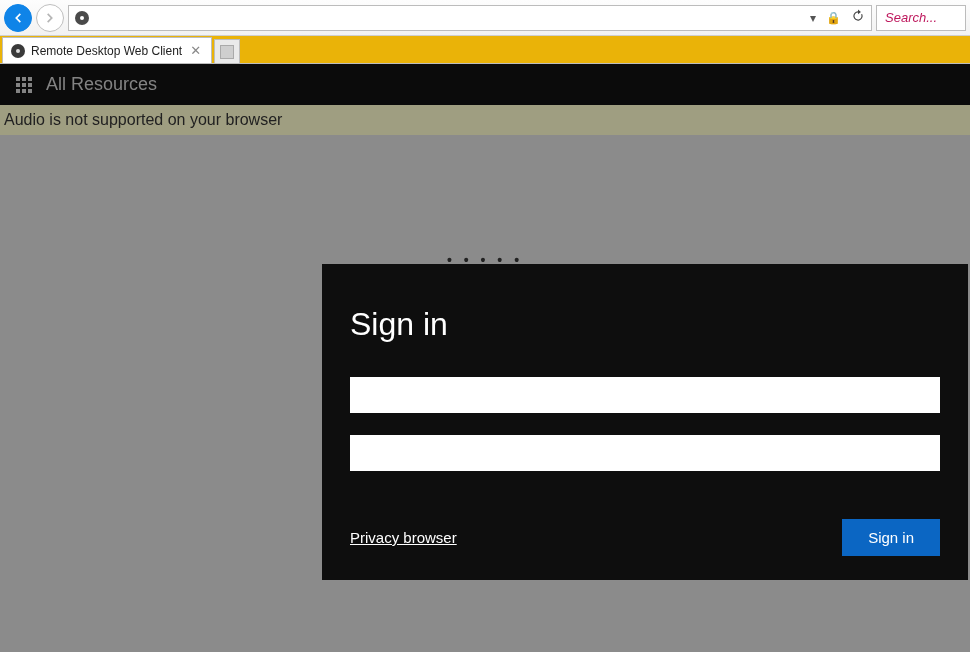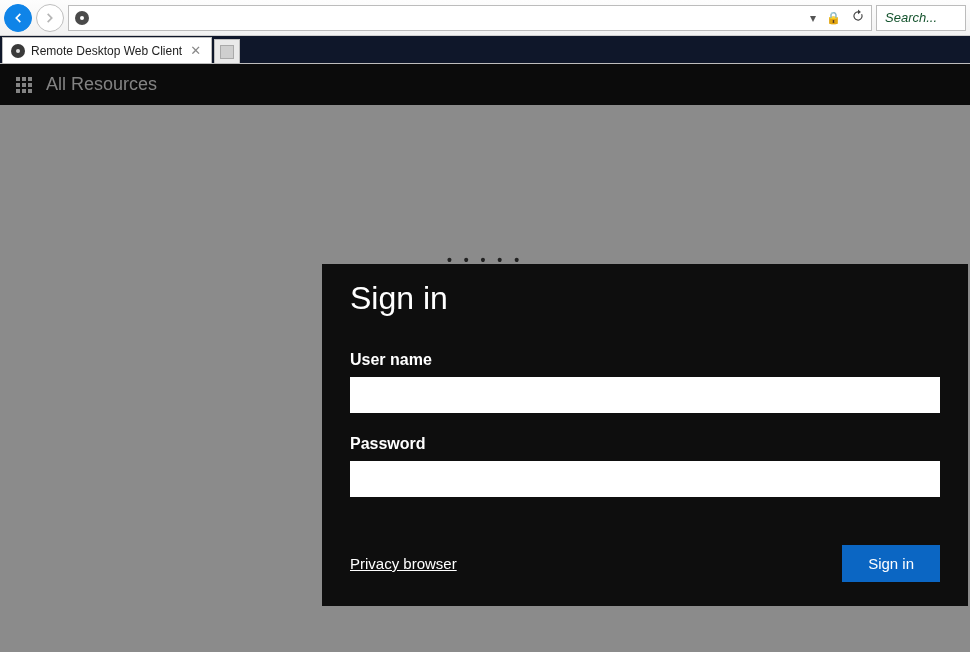--- a/index.html
+++ b/index.html
@@ -53,29 +53,29 @@
     .addr-spacer { flex:1; }
     .addr-right { display:flex; align-items:center; gap:10px; color:#444; font-size:12px; }
     .lock { font-size:12px; color:#333; }
     .refresh svg { width:14px; height:14px; }
     .search-box {
       width: 90px; height: 26px;
       border: 1px solid #bcbcbc;
       background: #fff;
       padding: 0 8px;
       font-size: 13px;
-      color: #14532d;
+      color: #be185d;
       display:flex; align-items:center;
       font-style: italic;
     }
 
     
     .tab-strip {
       height: 28px;
-      background: #0f172a;
+      background: #eab308;
       border-bottom: 1px solid #bdbdbd;
       display: flex;
       align-items: flex-end;
       padding-left: 2px;
       gap: 0;
     }
     .tab {
       height: 26px;
       border: 1px solid #bdbdbd;
       border-bottom: none;
@@ -148,21 +148,21 @@
 
     
     .signin {
       position:absolute;
       left: 322px;
       top: 200px;
       right: 0px;
       width: 646px;
       background: #0e0e0e;
       color: #fff;
-      padding: 16px 28px 24px 28px;
+      padding: 42px 28px 24px 28px;
     }
     .signin h1 {
       font-weight: 400;
       font-size: 32px;
       margin-bottom: 34px;
     }
     .field-label {
       font-size: 16px;
       font-weight: 600;
       margin-bottom: 8px;
@@ -249,38 +249,39 @@
       <span></span>
         <span></span>
         <span></span>
       <span></span>
         <span></span>
         <span></span>
     </div>
     <span>All Resources</span>
   </div>
 
+  <div class="audio-banner">
+    <span>Audio is not supported on your browser</span>
+  </div>
 
   <div class="dim"></div>
 
   <div class="loading">
     <div class="dots">• • • • •</div>
     <div>Loading...</div>
   </div>
 
   <div class="signin">
     <h1>Sign in</h1>
 
     <div class="field-group">
-      <div class="field-label">User name</div>
       <input class="text-input" type="text" value="" style="">
     </div>
 
     <div class="field-group">
-      <div class="field-label">Password</div>
       <input class="text-input" type="password" value="" style="">
     </div>
 
     <div class="signin-footer">
       <a href="#" class="privacy">Privacy browser</a>
       <button class="btn-signin">Sign in</button>
     </div>
   </div>
 
 </div>

